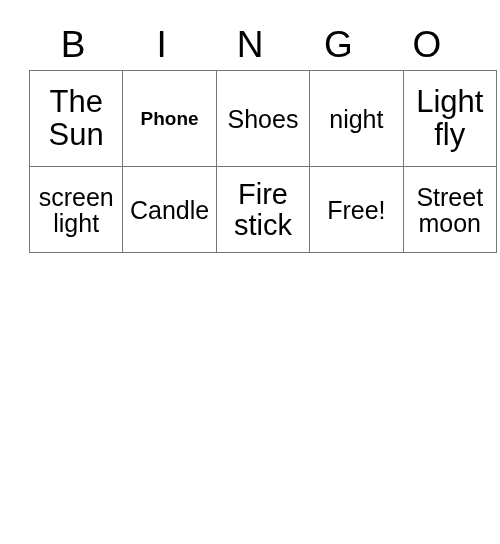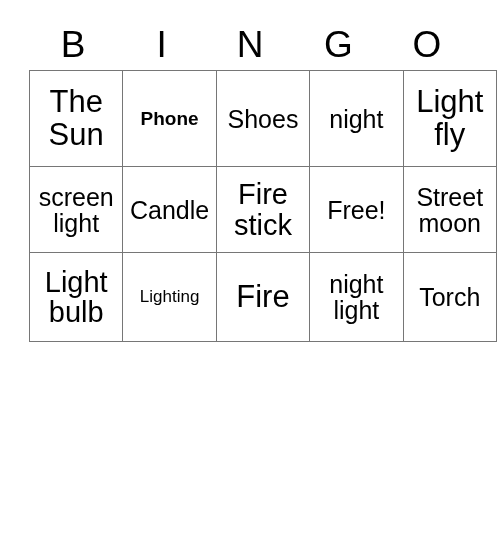--- a/index.html
+++ b/index.html
@@ -115,33 +115,16 @@
         <td>
             <span class="cell-text fs-lg">Fire stick</span>
           </td>
         <td>
             <span class="cell-text fs-md">Free!</span>
           </td>
         <td>
             <span class="cell-text fs-md">Street moon</span>
           </td>
       </tr>
-      <tr class="row-5">
-        <td>
-            <span class="cell-text fs-lg">Light bulb</span>
-          </td>
-        <td>
-            <span class="cell-text fs-xs">Lighting</span>
-          </td>
-        <td>
-            <span class="cell-text fs-xl">Fire</span>
-          </td>
-        <td>
-            <span class="cell-text fs-md">night light</span>
-          </td>
-        <td>
-            <span class="cell-text fs-md">Torch</span>
-          </td>
-      </tr>
     </tbody>
   </table>
 
 </div>
 
 </body></html>

